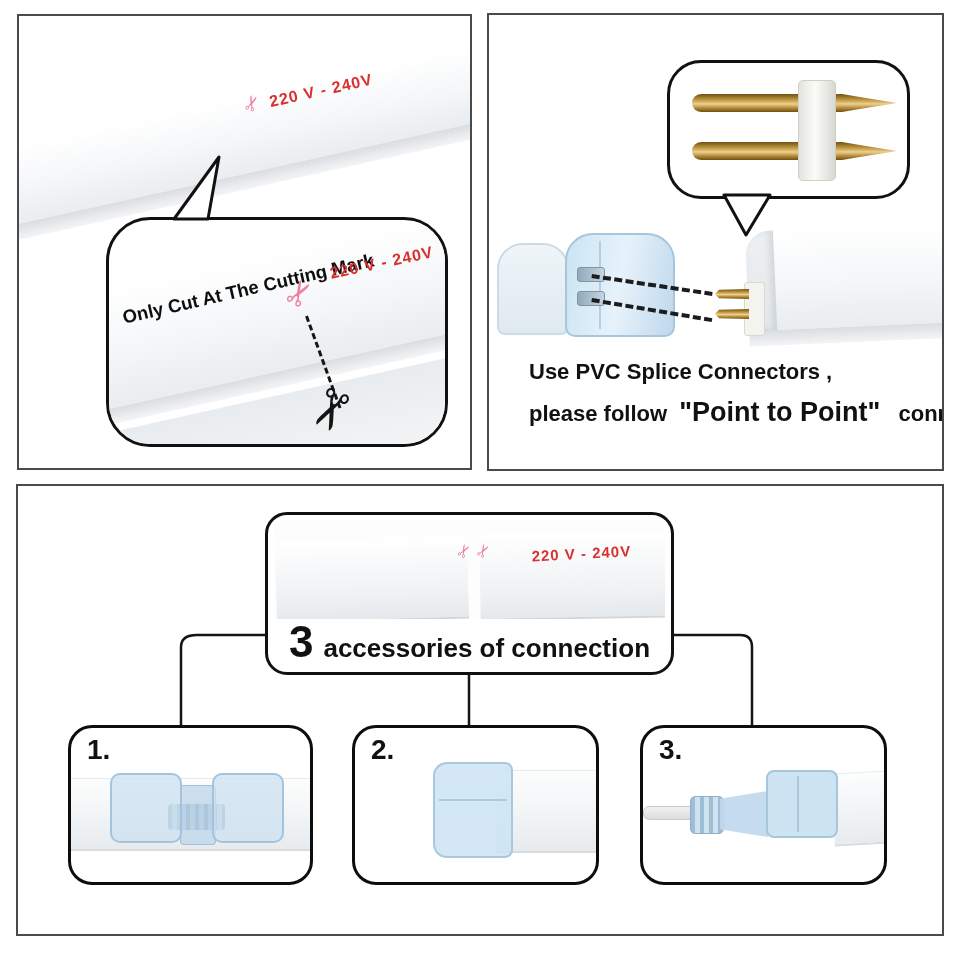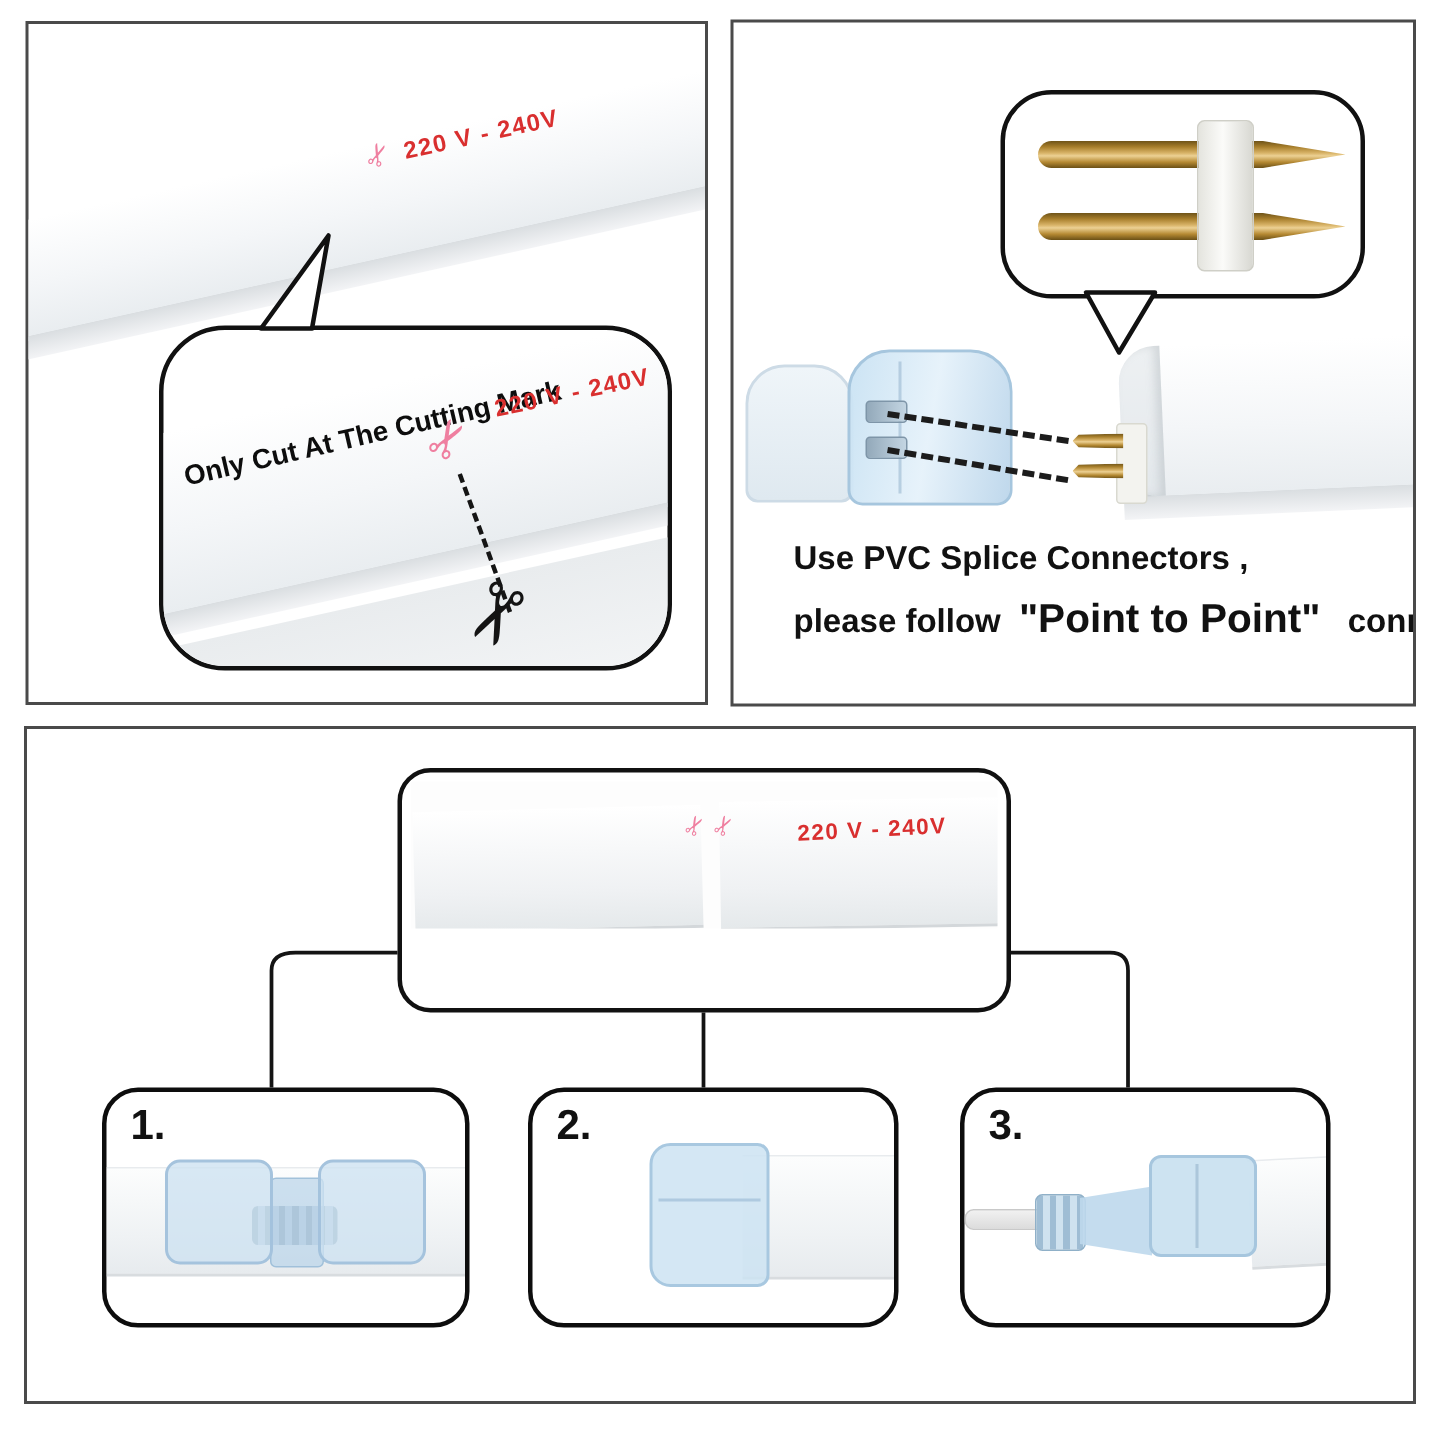--- a/index.html
+++ b/index.html
@@ -189,20 +189,23 @@
     <div class="bubble" id="bubble-acc">
       <div class="photo">
         <div class="piece piece-left">
           <span class="cutmark">✂</span>
         </div>
         <div class="piece piece-right">
           <span class="cutmark">✂</span>
           <span class="vlabel">220 V - 240V</span>
         </div>
       </div>
+      <div class="acc-heading">
+        <span class="acc-count">3</span><span class="acc-caption">accessories of connection</span>
+      </div>
     </div>
 
     <div class="acc-box" id="box1">
       <span class="box-num">1.</span>
       <div class="flat-strip b1-strip"></div>
       <div class="b1-ribs"></div>
       <div class="b1-sleeve"></div>
       <div class="b1-cap b1-capL"></div>
       <div class="b1-cap b1-capR"></div>
     </div>

